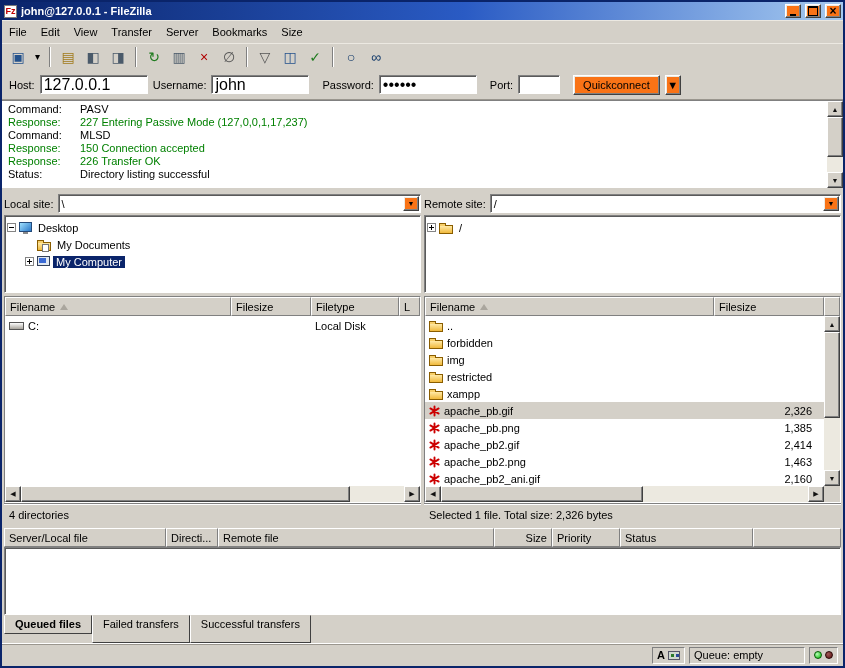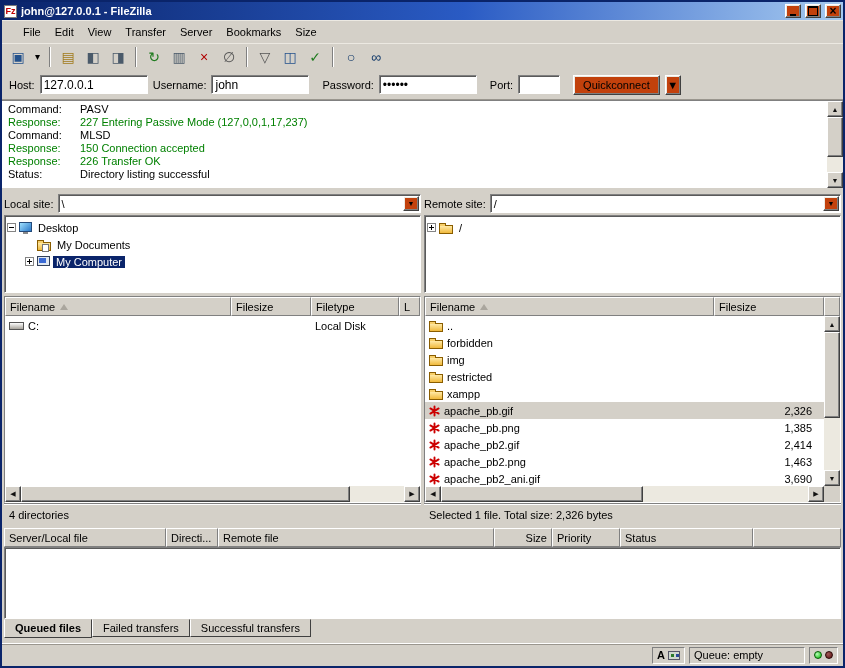--- a/index.html
+++ b/index.html
@@ -1,44 +1,44 @@
 <!DOCTYPE html>
 <html><head>
 <meta charset="utf-8">
 <style>
   *{box-sizing:border-box;margin:0;padding:0;}
   html,body{width:845px;height:668px;}
   body{font-family:"Liberation Sans",sans-serif;font-size:11px;color:#000;background:#d4d0c8;}
   .window{width:845px;height:668px;background:#d4d0c8;border:2px solid #0a246a;display:flex;flex-direction:column;overflow:hidden;}
 
   
-  .raised{background:#c2410c;border:1px solid;border-color:#ffffff #404040 #404040 #ffffff;box-shadow:inset -1px -1px 0 #808080, inset 1px 1px 0 #ece9e2;text-align:center;}
+  .raised{background:#f97316;border:1px solid;border-color:#ffffff #404040 #404040 #ffffff;box-shadow:inset -1px -1px 0 #808080, inset 1px 1px 0 #ece9e2;text-align:center;}
 
   
   .titlebar{flex:0 0 18px;background:linear-gradient(90deg,#0a246a 0%,#2a5bc4 55%,#a6caf0 100%);display:flex;align-items:center;gap:4px;padding:0 2px;}
   .fz-logo{flex:0 0 13px;width:13px;height:13px;background:#fff;border:1px solid #7a7a7a;color:#c00000;font-weight:bold;font-size:9px;line-height:11px;text-align:center;}
   .title-text{flex:1;color:#fff;font-weight:bold;white-space:nowrap;overflow:hidden;}
   .win-btn{width:16px;height:14px;display:flex;align-items:center;justify-content:center;position:relative;}
   .wb-min::after{content:"";width:6px;height:2px;background:#000;margin-top:7px;}
   .wb-max::after{content:"";width:8px;height:7px;border:1px solid #000;border-top:2px solid #000;}
   .wb-close::after{content:"×";font-weight:bold;font-size:12px;line-height:10px;}
 
   
-  .menubar{flex:0 0 23px;display:flex;align-items:center;padding:0 14px;box-shadow:inset 0 1px 0 #ece9e2;}
+  .menubar{flex:0 0 23px;display:flex;align-items:center;padding:0 0;box-shadow:inset 0 1px 0 #ece9e2;}
   .menu-item{padding:4px 7px;cursor:default;}
   .toolbar{flex:0 0 27px;display:flex;align-items:center;padding:0 4px;gap:1px;box-shadow:inset 0 1px 0 #ece9e2;}
   .tbtn{width:24px;height:22px;display:flex;align-items:center;justify-content:center;font-size:14px;line-height:1;}
   .tbtn.narrow{width:13px;font-size:10px;}
   .tsep{width:2px;height:20px;border-left:1px solid #808080;border-right:1px solid #ffffff;margin:0 4px;}
   .c-blue{color:#23518c}.c-green{color:#1d7a1d}.c-red{color:#b00000}.c-slate{color:#4a5a6a}.c-gold{color:#a07a1a}.c-gray{color:#555}.c-navy{color:#123a6a}
 
   
   .quickbar{flex:0 0 30px;display:flex;align-items:center;gap:5px;padding:0 7px;border-bottom:1px solid #9a968e;}
   .qlabel{white-space:nowrap;}
-  .field{height:19px;background:#fff;border:1px solid;border-color:#808080 #fff #fff #808080;box-shadow:inset 1px 1px 0 #5a5a5a;padding:1px 3px;font-family:"Liberation Sans",sans-serif;font-size:12px;outline:none;}
+  .field{height:19px;background:#fff;border:1px solid;border-color:#808080 #fff #fff #808080;box-shadow:inset 1px 1px 0 #5a5a5a;padding:1px 3px;font-family:"Liberation Sans",sans-serif;font-size:16px;outline:none;}
   .f-host{width:108px}.f-user{width:98px}.f-pass{width:98px}.f-port{width:42px}
   .qc-btn{height:20px;padding:0 9px;display:flex;align-items:center;font-family:"Liberation Sans",sans-serif;font-size:11px;}
   .qc-drop{width:16px;height:20px;display:flex;align-items:center;justify-content:center;}
 
   
   .logpane{flex:0 0 88px;background:#fff;display:flex;border-top:1px solid #808080;}
   .log-lines{flex:1;padding:2px 0 0 6px;overflow:hidden;}
   .log-line{height:13px;line-height:13px;white-space:nowrap;}
   .log-label{display:inline-block;width:72px;}
   .kind-response{color:#008000;}
@@ -105,21 +105,21 @@
   .lf-name{width:226px}.lf-size{width:80px;justify-content:flex-end}.lf-type{width:88px}
   .rf-name{flex:1;min-width:0}.rf-size{width:110px;flex:0 0 110px;justify-content:flex-end;padding-right:12px}
   .hscroll-row{flex:0 0 16px;display:flex;}
   .pstatus{flex:0 0 21px;display:flex;align-items:center;padding:2px 5px 0 5px;border-top:1px solid #808080;box-shadow:inset 0 1px 0 #fff;white-space:nowrap;overflow:hidden;}
 
   
   .qheader{flex:0 0 19px;display:flex;margin:0 2px;}
   .qh1{width:162px}.qh2{width:52px}.qh3{width:276px}.qh4{width:58px;justify-content:flex-end}.qh5{width:68px}.qh6{width:133px}.qhf{flex:1}
   .qbody{flex:1;margin:0 2px;background:#fff;border:1px solid;border-color:#808080 #fff #fff #808080;box-shadow:inset 1px 1px 0 #5a5a5a;min-height:0;}
   .tabsrow{flex:0 0 24px;display:flex;align-items:flex-start;padding:0 0 0 2px;}
-  .tab{height:18px;padding:2px 10px;background:#d4d0c8;border:1px solid;border-color:#d4d0c8 #404040 #404040 #ffffff;white-space:nowrap;}
+  .tab{height:28px;padding:2px 10px;background:#d4d0c8;border:1px solid;border-color:#d4d0c8 #404040 #404040 #ffffff;white-space:nowrap;}
   .tab.active{font-weight:bold;height:19px;border-top-color:#d4d0c8;position:relative;z-index:2;}
 
   
   .statusbar{flex:0 0 23px;display:flex;align-items:center;justify-content:flex-end;gap:4px;padding:0 5px;border-top:1px solid #fff;box-shadow:inset 0 1px 0 #9a968e;}
   .sb-well{height:17px;display:flex;align-items:center;gap:3px;padding:0 4px;background:#d4d0c8;border:1px solid;border-color:#808080 #fff #fff #808080;}
   .sb-queue{width:116px;}
   .sb-a{font-weight:bold;}
 </style>
 </head>
 <body>
@@ -366,21 +366,21 @@
             </div>
             <div class="frow">
               <span class="fcell rf-name">
                   <svg width="11" height="12" viewBox="0 0 12 12">
                     <g stroke="#cc0000" stroke-width="2.1" stroke-linecap="round">
                       <path d="M6 1v10M1.5 3.2l9 5.6M10.5 3.2l-9 5.6" fill="none"></path>
                     </g>
                   </svg>
                   <span>apache_pb2_ani.gif</span>
                 </span>
-              <span class="fcell rf-size">3,690</span>
+              <span class="fcell rf-size">2,160</span>
             </div>
           </div>
           <div class="vscroll">
             <div class="sbtn arr-up"></div>
             <div class="strack">
                 <div class="sthumb v-thumb" style="height:62%"></div>
               </div>
             <div class="sbtn arr-down"></div>
           </div>
         </div>

